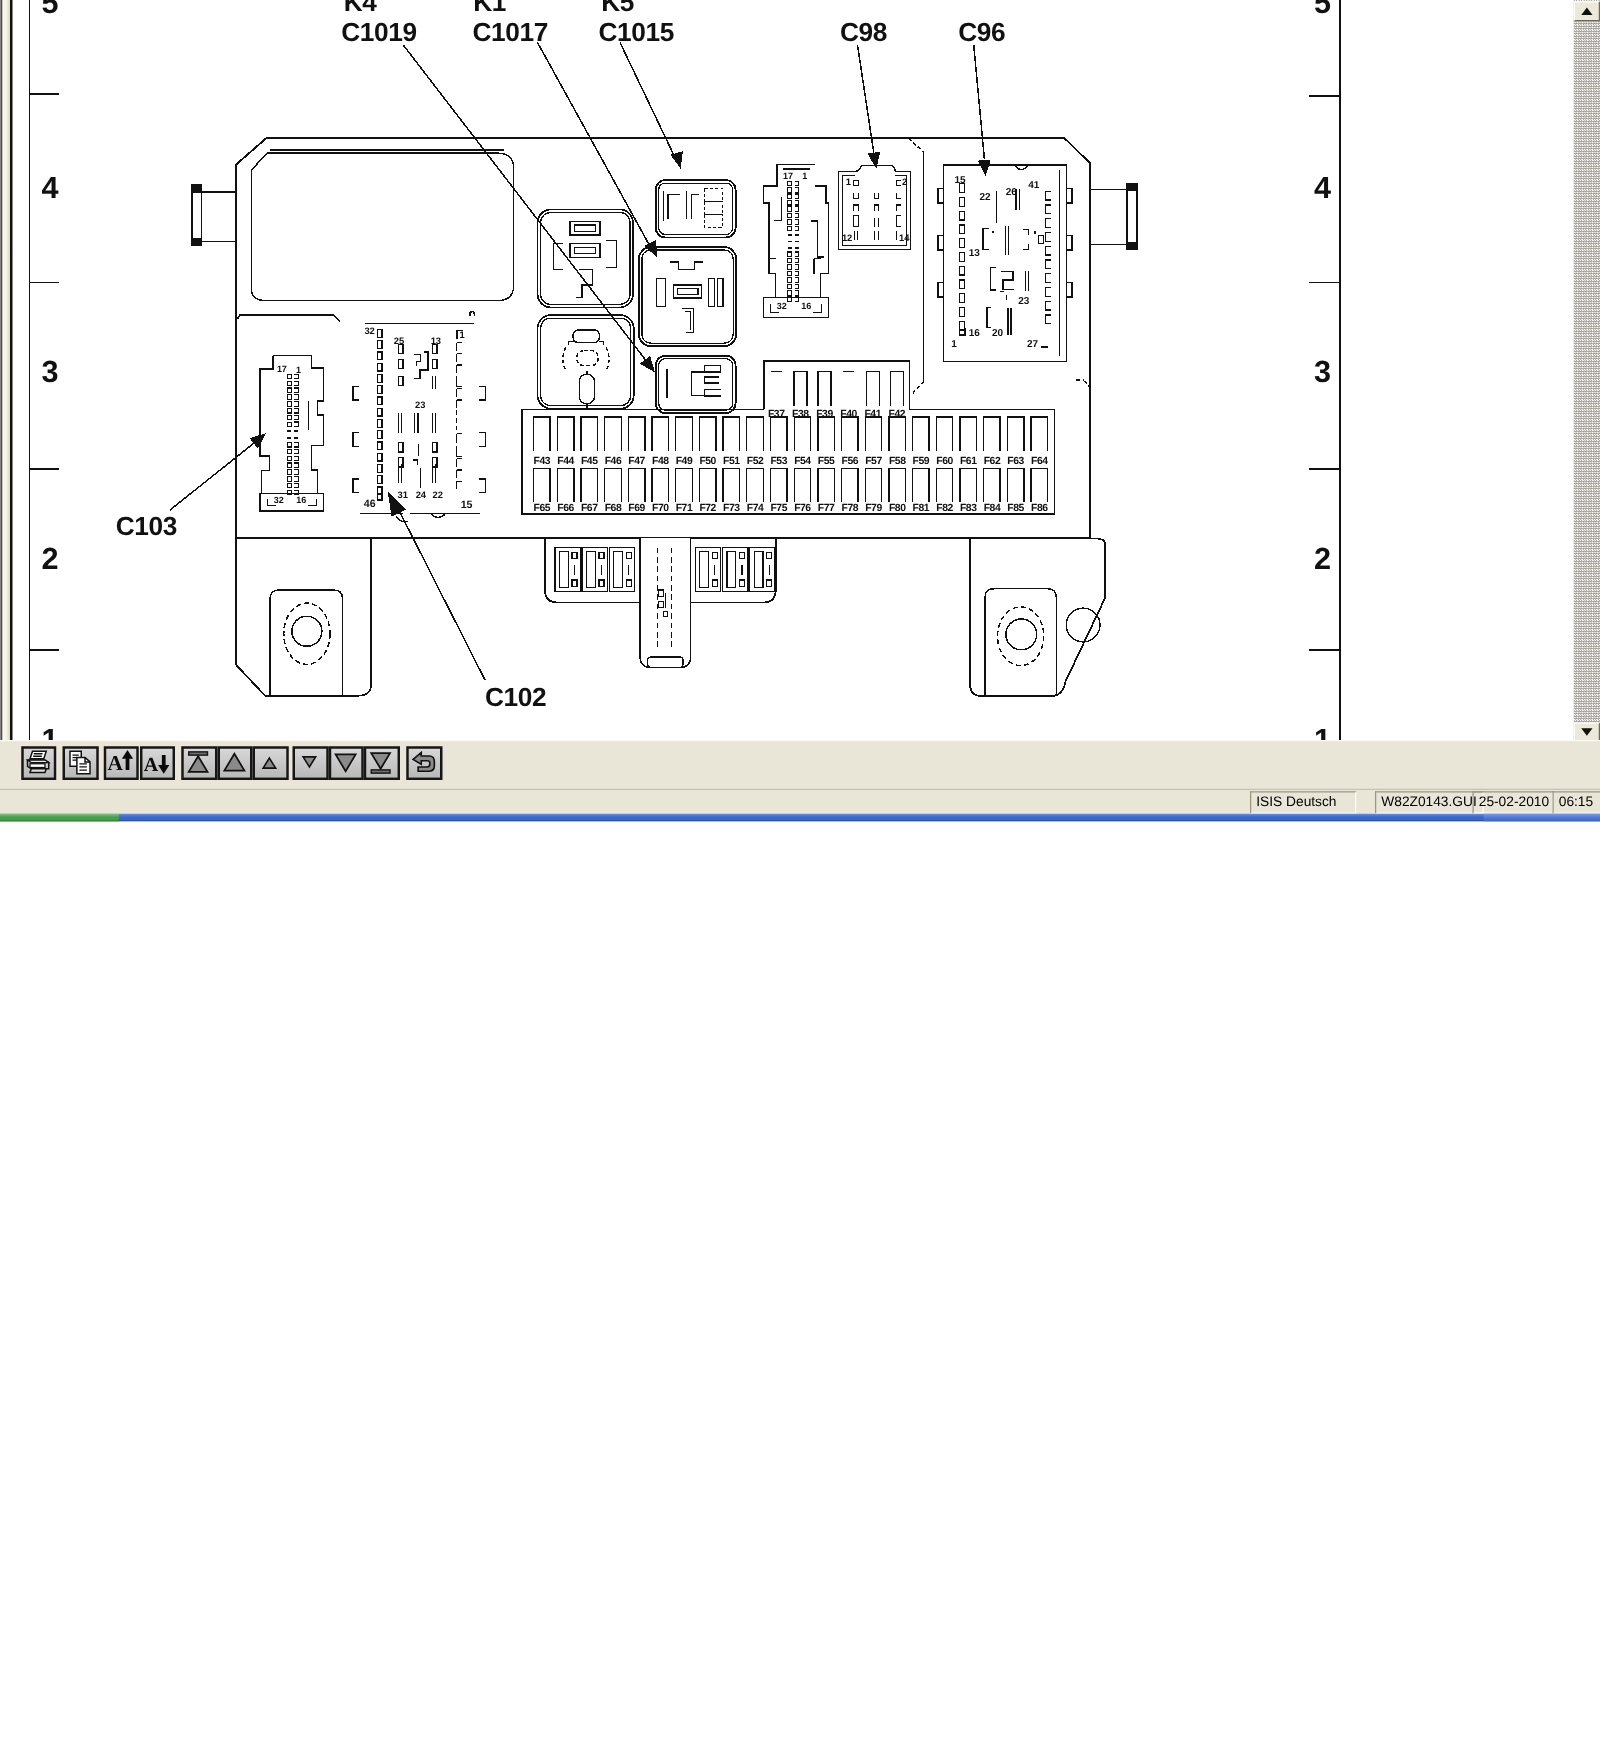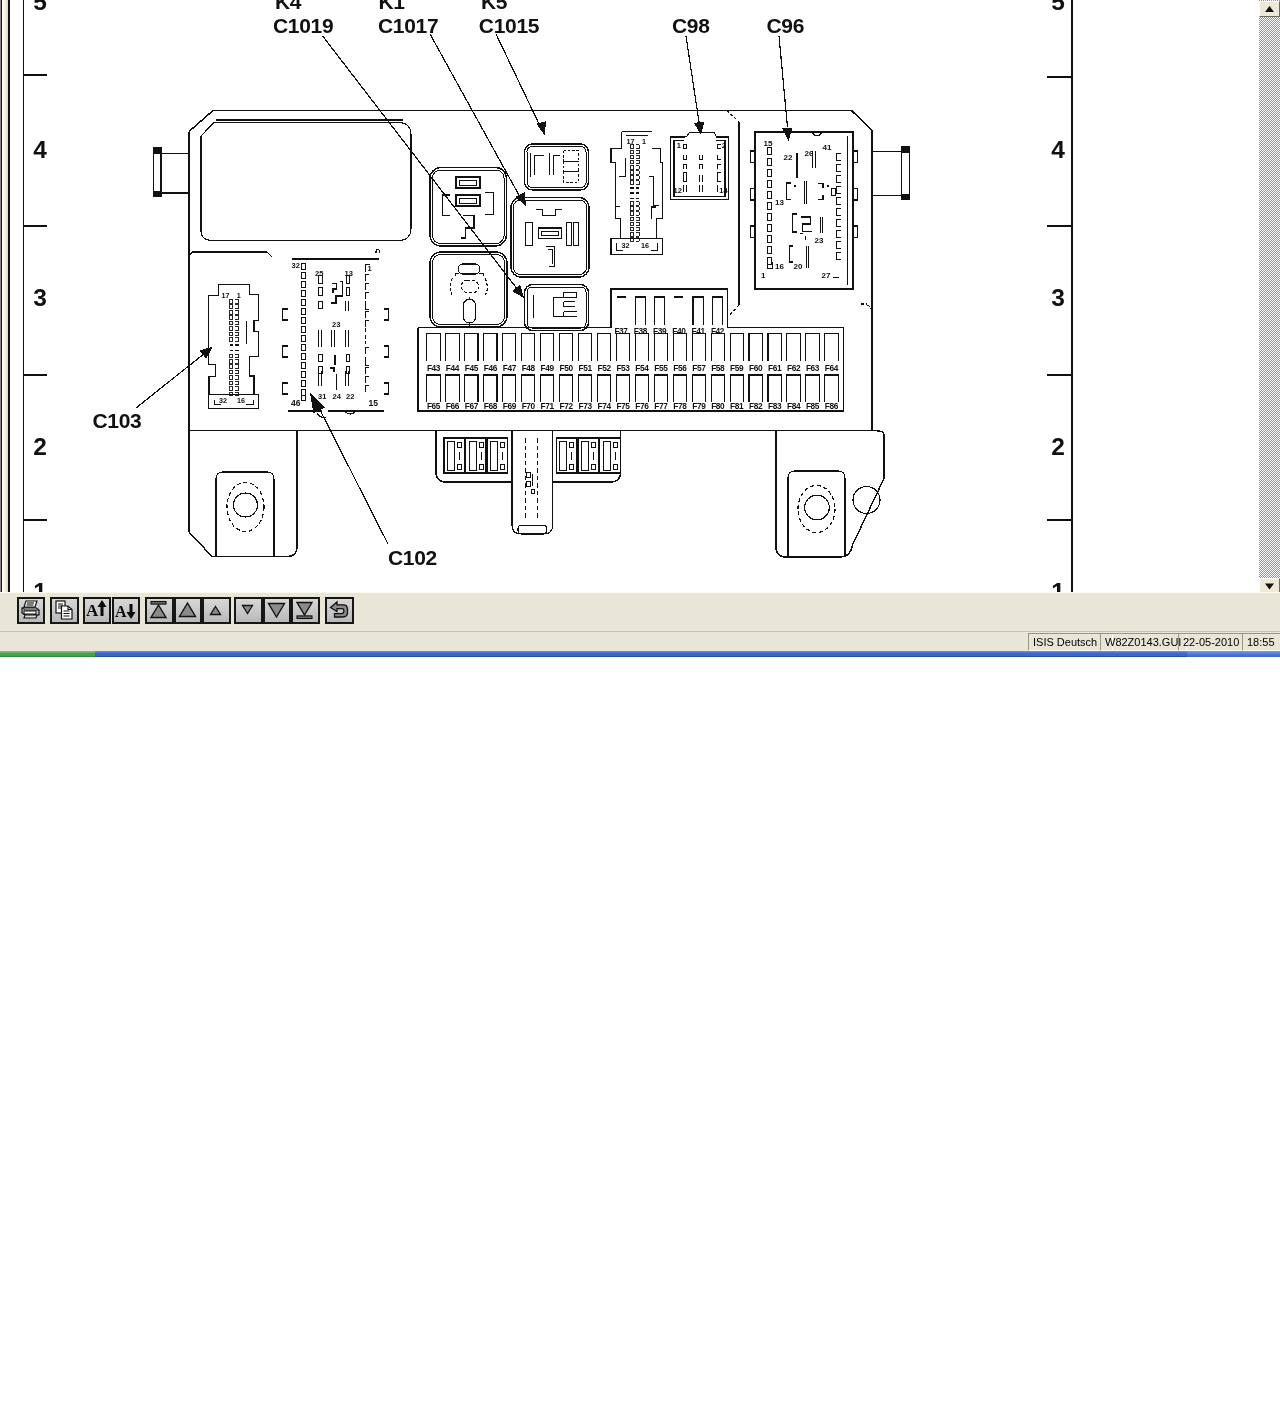--- a/index.html
+++ b/index.html
@@ -749,24 +749,24 @@
 <rect x="4" y="16.9" width="15" height="2.6" fill="#6e6e6e" stroke="#111" stroke-width="1.1"></rect>
 </svg></div>
 
 <div class="btn" style="left:325px">
 <svg width="24" height="22" viewBox="0 0 24 22">
 <path d="M3.5,8.5 L10,3 V5.8 H16.5 Q20.5,5.8 20.5,10.5 V13.5 Q20.5,18 15.5,18 H7.5 V14.6 H14.5 Q16.8,14.6 16.8,12.8 V11.2 Q16.8,9.6 14.8,9.6 H10 V12.5 Z" fill="#8a8a8a" stroke="#111" stroke-width="1.3"></path>
 </svg></div>
 
 <div class="abs" style="left:0;top:631px;width:1280px;height:20px;background:#e9e6d8;border-top:1px solid #c6c2b0"></div>
 
-<div class="cell" style="left:1028px;width:79px"><span>ISIS Deutsch</span></div>
+<div class="cell" style="left:1000px;width:79px"><span>ISIS Deutsch</span></div>
 
 <div class="cell" style="left:1100px;width:81px"><span>W82Z0143.GUI</span></div>
 
-<div class="cell" style="left:1178px;width:59px"><span>22-05-2010</span></div>
-
-<div class="cell" style="left:1242px;width:37px"><span>18:55</span></div>
+<div class="cell" style="left:1178px;width:59px"><span>25-02-2010</span></div>
+
+<div class="cell" style="left:1242px;width:37px"><span>06:15</span></div>
 
 <div class="abs" style="left:0;top:651px;width:1280px;height:6px;background:linear-gradient(180deg,#6c8edc 0%,#3a67c8 45%,#3a67c8 75%,#1e4796 100%)"></div>
 <div class="abs" style="left:1187px;top:651px;width:93px;height:6px;background:linear-gradient(180deg,#7d9ae0 0%,#4a74d4 60%,#3a67c8 100%)"></div>
 
 <div class="abs" style="left:0;top:651px;width:95px;height:6px;background:linear-gradient(180deg,#8cc08e 0%,#44a14a 45%,#44a14a 75%,#2a7d30 100%)"></div>
 
 </body></html>

